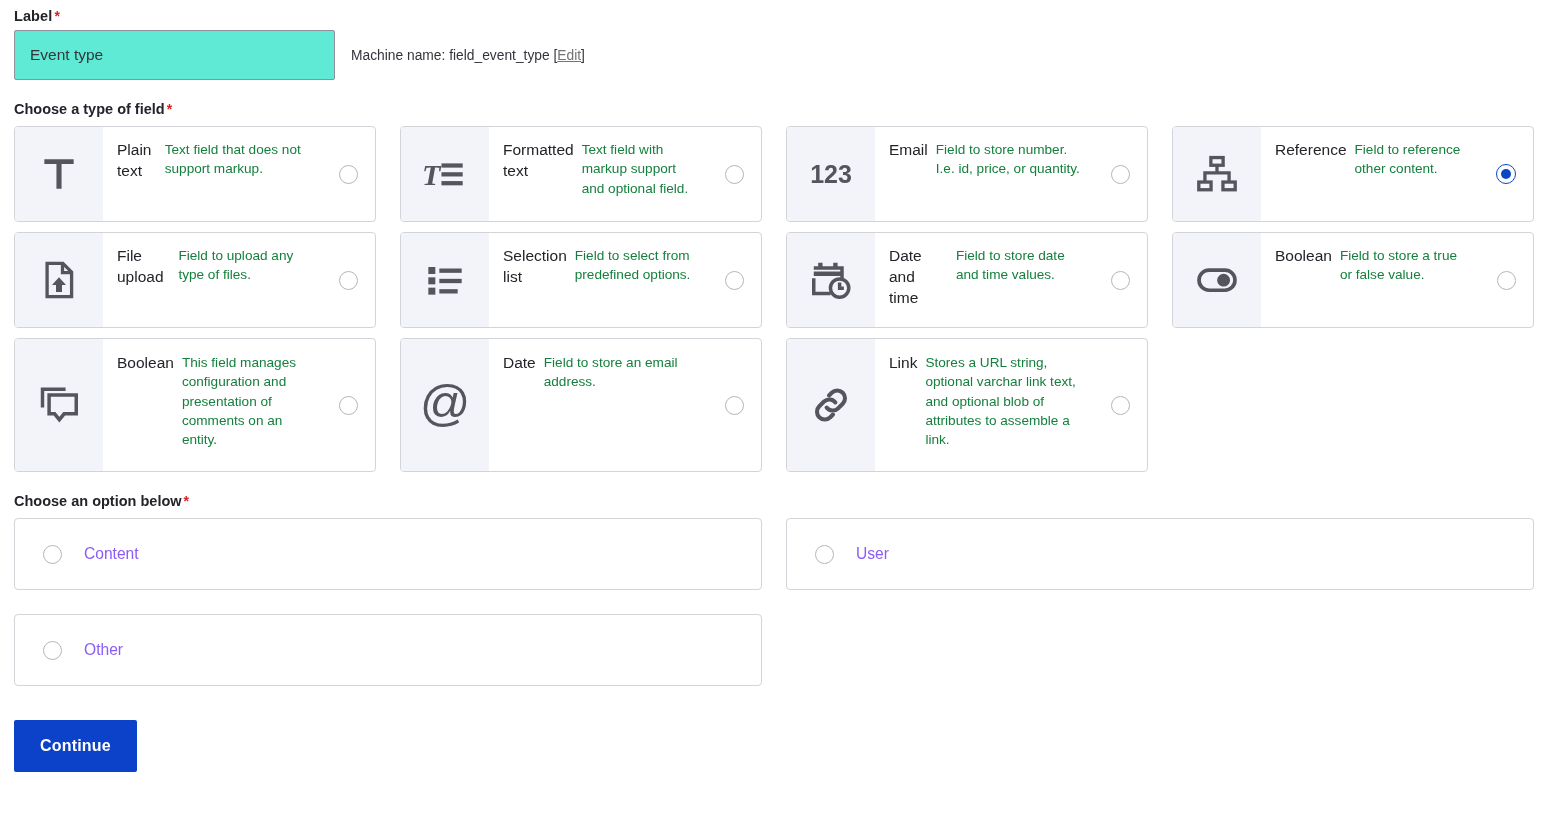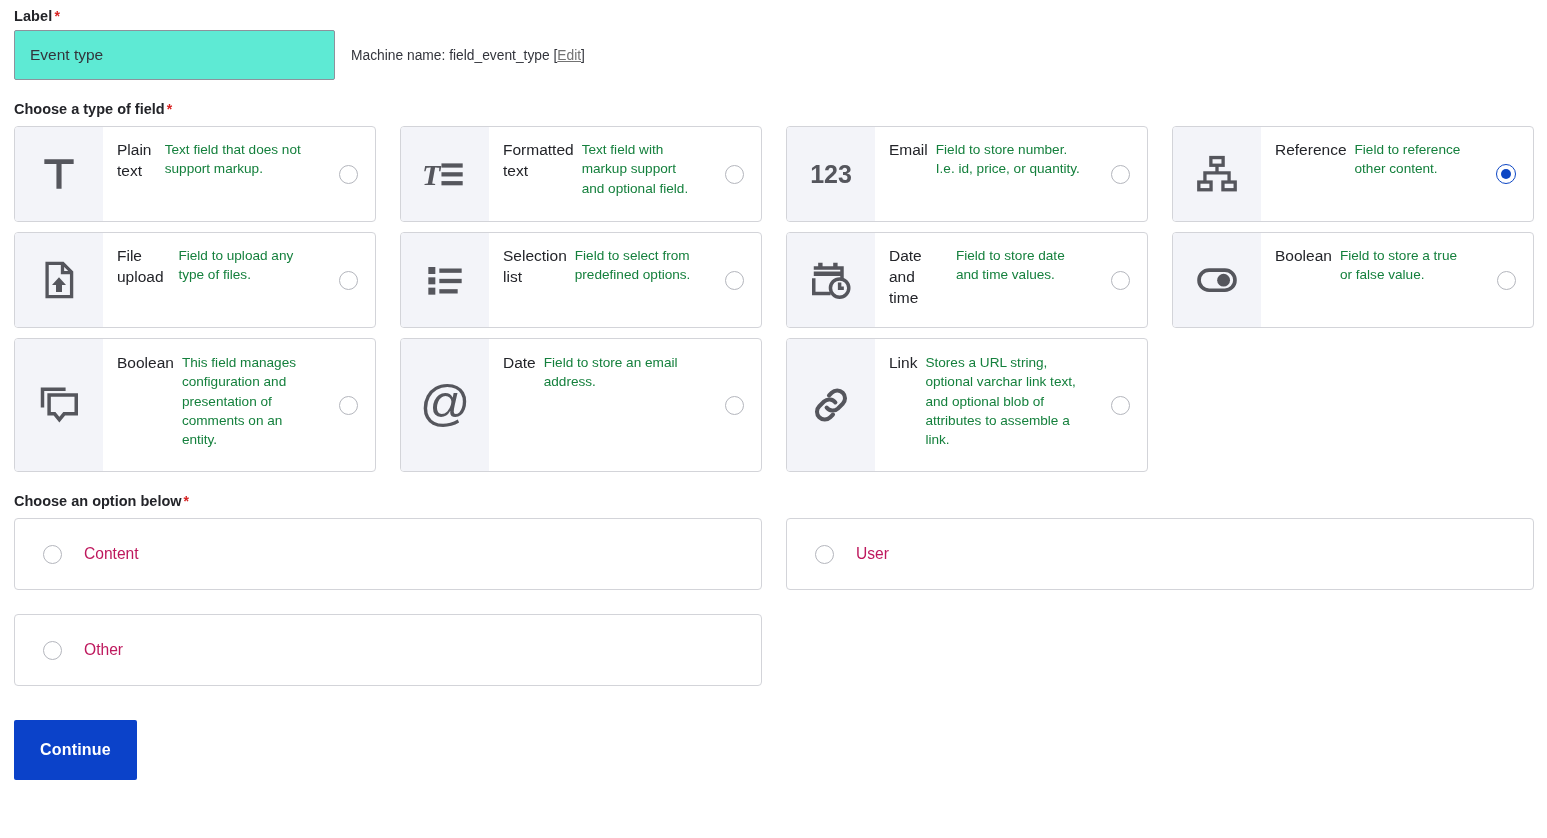--- a/index.html
+++ b/index.html
@@ -157,35 +157,35 @@
     padding: 0 0 0 28px;
     gap: 22px;
     cursor: pointer;
   }
   .option-card.selected {
     border: 3px solid #0c46c4;
     padding-left: 26px;
   }
   .option-label {
     font-size: 15.6px;
-    color: #be185d;
+    color: #8b5cf6;
   }
 
   
   .actions { margin-top: 34px; padding-left: 0; }
   .btn-continue {
     background: #0b42c9;
     color: #fff;
     border: 0;
     border-radius: 2px;
     font-family: "Liberation Sans", sans-serif;
     font-size: 16px;
     font-weight: bold;
     padding: 0 26px;
-    height: 60px;
+    height: 52px;
     cursor: pointer;
     letter-spacing: .2px;
   }
 
   svg { display: block; }
 </style>
 </head>
 <body>
 
 <div class="page">

